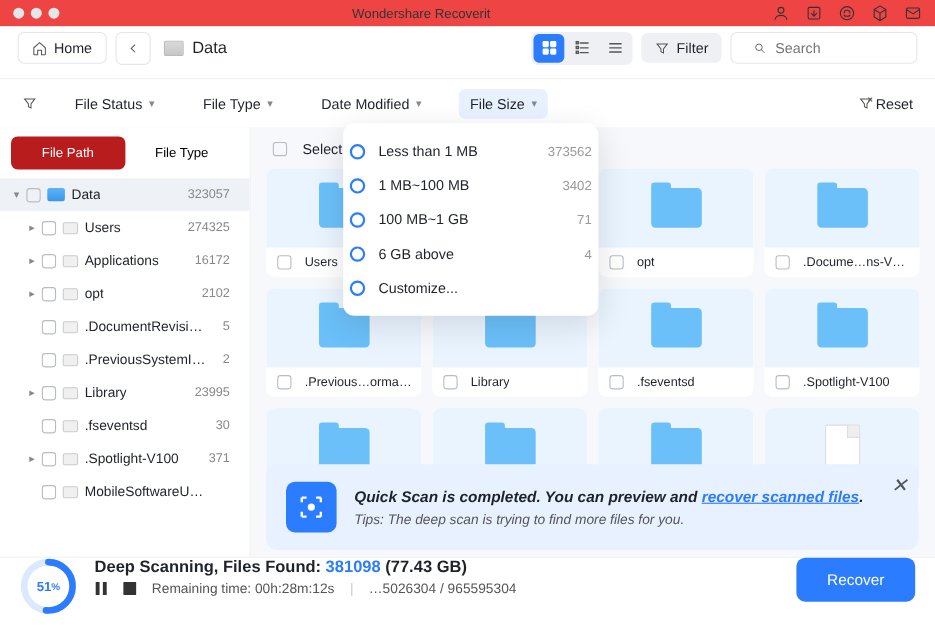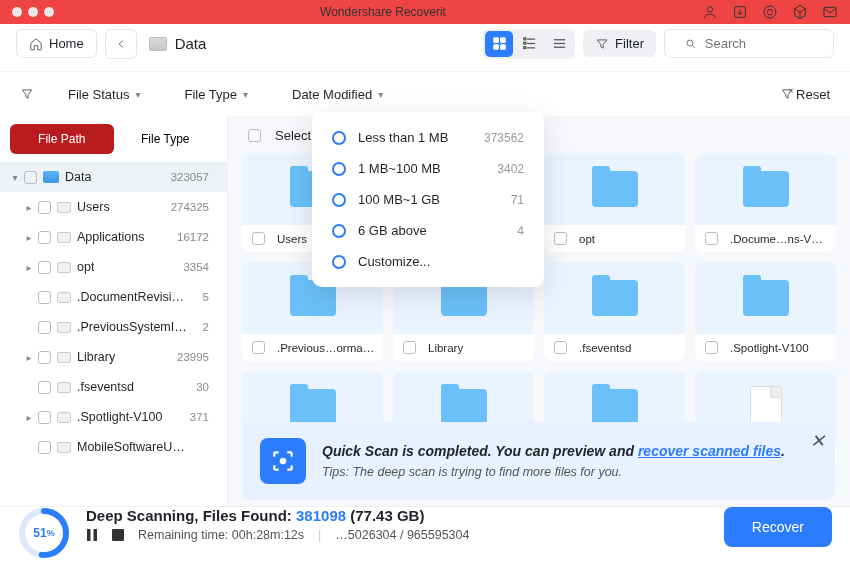--- a/index.html
+++ b/index.html
@@ -29,21 +29,21 @@
 .search-box input { border: none; outline: none; font-size: 13px; width: 100%; background: transparent; }
 
 
 .filterbar { height: 44px; background: #fff; display: flex; align-items: center; padding: 0 20px; gap: 24px; position: relative; }
 .filterbar .chip { display: flex; align-items: center; gap: 4px; font-size: 13px; cursor: pointer; padding: 6px 10px; border-radius: 6px; }
 .filterbar .chip.active { background: #e8f1ff; color: #1f2329; }
 .filterbar .reset { margin-left: auto; display: flex; align-items: center; gap: 2px; cursor: pointer; }
 
 
 .dropdown { position: absolute; top: 40px; left: 312px; width: 232px; background: #fff; border-radius: 10px; box-shadow: 0 8px 30px rgba(0,0,0,0.12); padding: 10px 0; z-index: 50; }
-.dd-item { display: flex; align-items: center; padding: 8px 20px; cursor: pointer; font-size: 13px; }
+.dd-item { display: flex; align-items: center; padding: 8px 6px; cursor: pointer; font-size: 13px; }
 .radio { width: 14px; height: 14px; border: 2px solid #2b7cff; border-radius: 50%; margin-right: 12px; flex-shrink: 0; }
 .dd-count { margin-left: auto; color: #999; font-size: 12px; }
 
 
 .main { display: flex; height: 390px; }
 
 
 .sidebar { width: 228px; background: #fff; border-right: 1px solid #eef0f3; display: flex; flex-direction: column; }
 .seg { display: flex; padding: 8px 10px 6px; gap: 0; }
 .seg button { flex: 1; padding: 8px 0; font-size: 12px; border: none; cursor: pointer; background: transparent; }
@@ -197,20 +197,23 @@
     </svg>
   <div class="chip caret-down">
       <span>File Status</span>
     </div>
   <div class="chip caret-down">
       <span>File Type</span>
     </div>
   <div class="chip caret-down">
       <span>Date Modified</span>
     </div>
+  <div class="chip active caret-down">
+      <span>File Size</span>
+    </div>
   <div class="reset">
     <svg class="ico" viewBox="0 0 24 24">
         <path d="M4 5h16l-6 8v6l-4-2v-4z"></path>
         <line x1="16" y1="3" x2="22" y2="9"></line>
         <line x1="22" y1="3" x2="16" y2="9"></line>
       </svg>
     <span>Reset</span>
   </div>
 
   <div class="dropdown" id="dropdown">
@@ -268,21 +271,21 @@
           <div class="cbx"></div>
           <div class="folder-ico"></div>
           <span class="tree-label">Applications</span>
           <span class="count">16172</span>
         </div>
         <div class="tree-row indent-1">
           <span class="caret">▸</span>
           <div class="cbx"></div>
           <div class="folder-ico"></div>
           <span class="tree-label">opt</span>
-          <span class="count">3354</span>
+          <span class="count">2102</span>
         </div>
         <div class="tree-row indent-1">
           <span class="caret"></span>
           <div class="cbx"></div>
           <div class="folder-ico"></div>
           <span class="tree-label">.DocumentRevisions-…</span>
           <span class="count">5</span>
         </div>
         <div class="tree-row indent-1">
           <span class="caret"></span>

